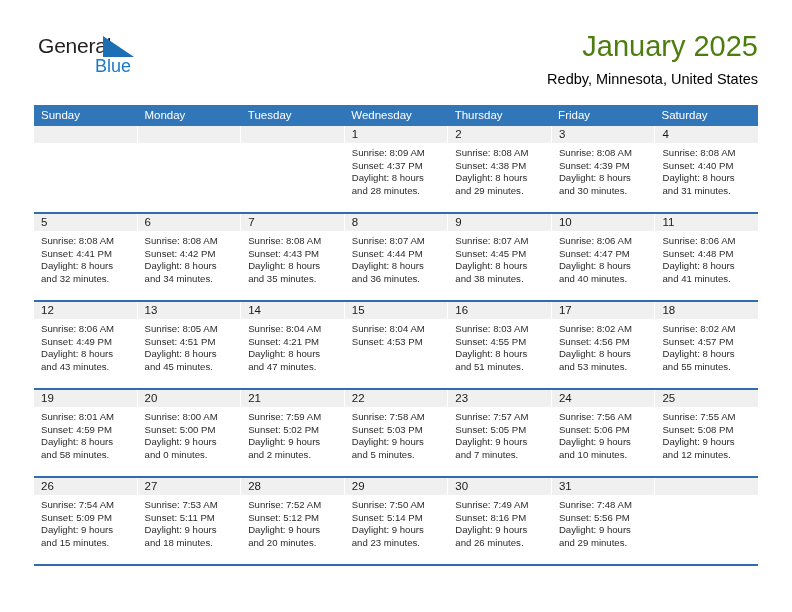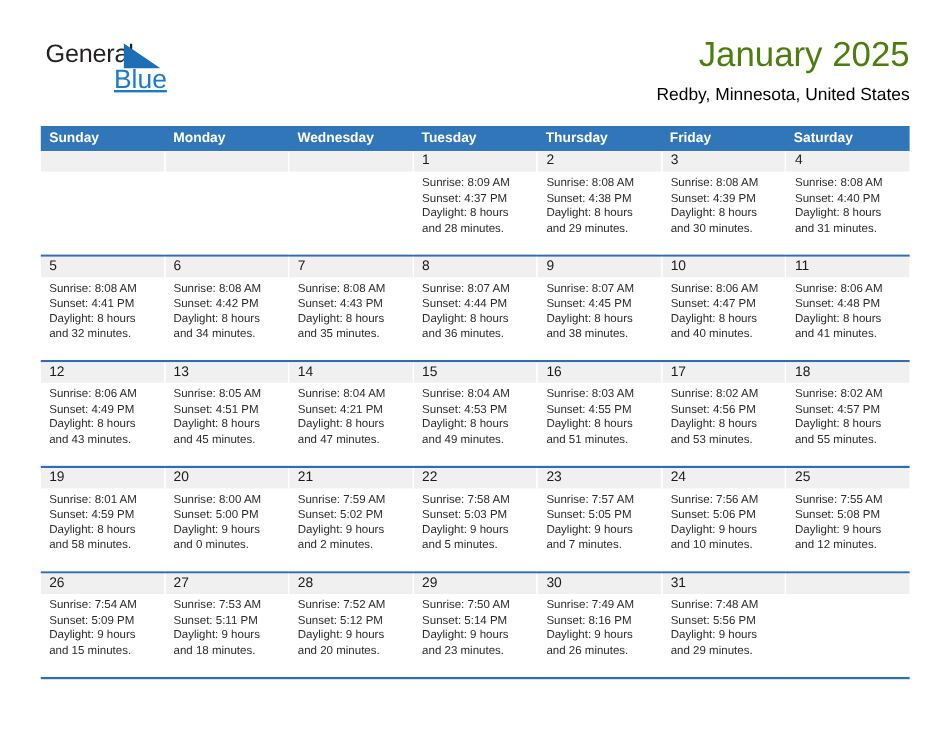--- a/index.html
+++ b/index.html
@@ -51,25 +51,24 @@
     position: absolute;
     left: 65px;
     top: 2px;
     width: 31px;
     height: 21px;
   }
   .logo-blue {
     position: absolute;
     left: 57px;
     top: 20px;
-    font-size: 22px;
+    font-size: 18px;
     color: #1c7ac9;
     line-height: 24px;
     white-space: nowrap;
-    text-decoration: underline;
   }
 
   .titles {
     position: absolute;
     right: 0;
     top: 0;
     text-align: right;
   }
   .month-title {
     font-size: 29px;
@@ -90,21 +89,20 @@
     position: absolute;
     left: 34px;
     top: 105px;
     width: 724px;
   }
 
   .weekday-row {
     display: flex;
     background: #3076b8;
     height: 21px;
-    font-weight: bold;
   }
   .weekday {
     flex: 1 1 0;
     box-sizing: border-box;
     padding-left: 7px;
     font-size: 11.5px;
     color: #ffffff;
     line-height: 21px;
     white-space: nowrap;
     overflow: hidden;
@@ -179,22 +177,22 @@
       <div class="location">Redby, Minnesota, United States</div>
     </div>
 
   </div>
 
   <div class="calendar">
 
     <div class="weekday-row">
       <div class="weekday">Sunday</div>
       <div class="weekday">Monday</div>
+      <div class="weekday">Tuesday</div>
       <div class="weekday">Wednesday</div>
-      <div class="weekday">Tuesday</div>
       <div class="weekday">Thursday</div>
       <div class="weekday">Friday</div>
       <div class="weekday">Saturday</div>
     </div>
 
     <div id="weeks-container">
         <div class="week first">
           <div class="day empty">
             <div class="daynum"></div>
           </div>
@@ -318,21 +316,20 @@
               <div>Sunrise: 8:04 AM</div>
               <div>Sunset: 4:21 PM</div>
               <div class="wrap">Daylight: 8 hours and 47 minutes.</div>
             </div>
           </div>
           <div class="day">
             <div class="daynum">15</div>
             <div class="info">
               <div>Sunrise: 8:04 AM</div>
               <div>Sunset: 4:53 PM</div>
-              <div class="wrap">Daylight: 8 hours and 49 minutes.</div>
             </div>
           </div>
           <div class="day">
             <div class="daynum">16</div>
             <div class="info">
               <div>Sunrise: 8:03 AM</div>
               <div>Sunset: 4:55 PM</div>
               <div class="wrap">Daylight: 8 hours and 51 minutes.</div>
             </div>
           </div>

